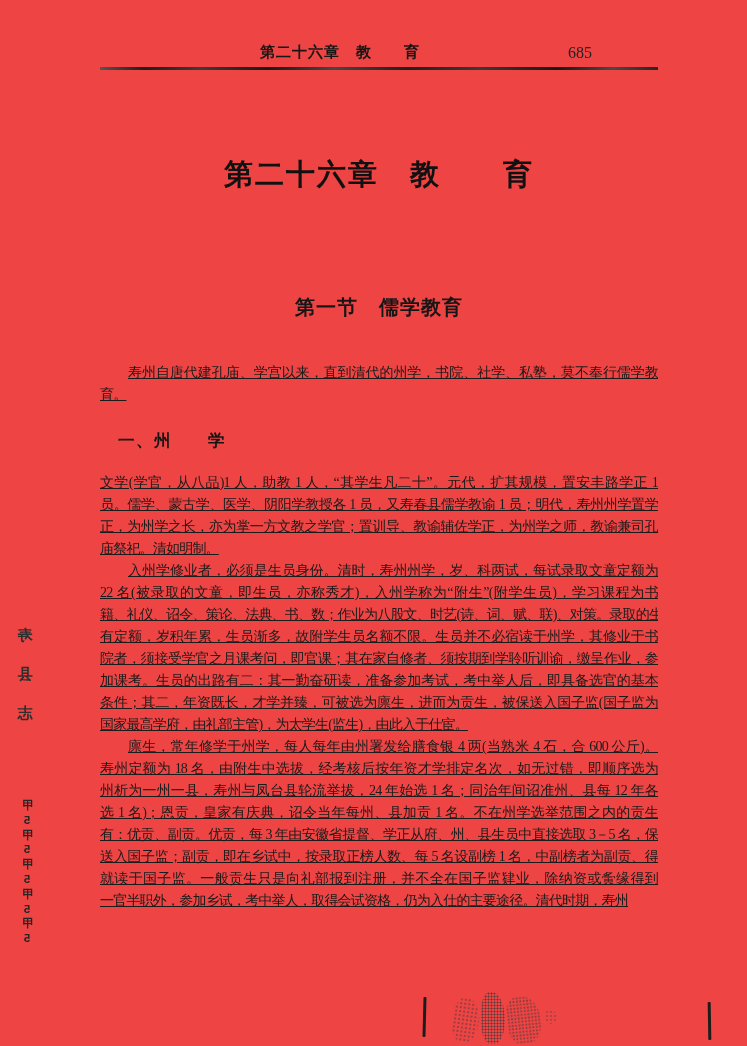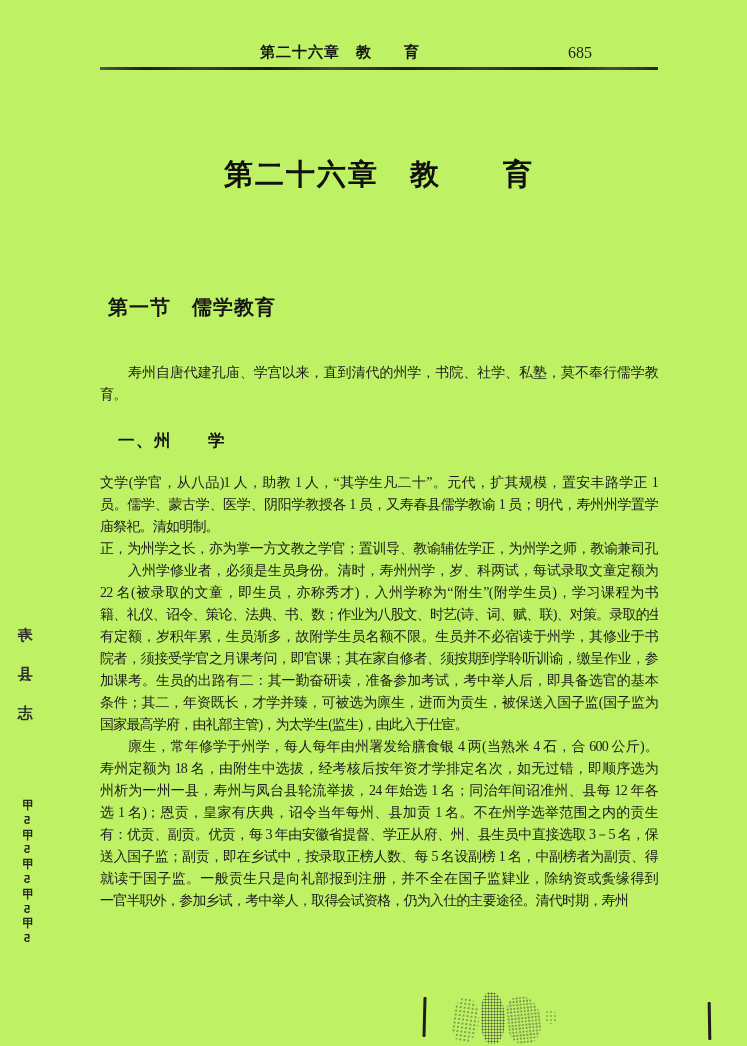--- a/index.html
+++ b/index.html
@@ -1,20 +1,20 @@
 <!DOCTYPE html>
 <html><head>
 <meta charset="utf-8">
 <style>
   html, body { margin: 0; padding: 0; background: #ffffff; }
   .page {
     position: relative;
     width: 747px;
     height: 1046px;
-    background: #bef264;
+    background: #ef4444;
     overflow: hidden;
     font-family: "Liberation Serif", "DejaVu Serif", serif;
     color: #1c1c1c;
   }
   
   .running-header-title {
     position: absolute;
     top: 43px; left: 100px; width: 480px;
     text-align: center;
     font-family: "Liberation Sans", "DejaVu Sans", sans-serif;
@@ -41,23 +41,23 @@
     margin: 0;
     text-align: center;
     font-family: "Liberation Serif", "DejaVu Serif", serif;
     font-weight: bold;
     font-size: 29px;
     letter-spacing: 2px;
     color: #111;
   }
   .section-title {
     position: absolute;
-    top: 294px; left: 108px; width: 558px;
+    top: 294px; left: 100px; width: 558px;
     margin: 0;
-    text-align: left;
+    text-align: center;
     font-family: "Liberation Serif", "DejaVu Serif", serif;
     font-weight: 600;
     font-size: 20px;
     letter-spacing: 1px;
     color: #161616;
   }
   .subsection-title {
     position: absolute;
     top: 430px; left: 118px;
     margin: 0;
@@ -80,20 +80,21 @@
     height: 22px;
     line-height: 22px;
     font-size: 14px;
     letter-spacing: -0.8px;
     text-align: justify;
     text-align-last: justify;
     text-justify: inter-ideograph;
     overflow: hidden;
     white-space: nowrap;
     color: #1b1b1b;
+    text-decoration: underline;
   }
   .tline.first { padding-left: 28px; }
   .tline.tlast { text-align-last: left; white-space: normal; }
   
   .spine-col {
     position: absolute;
     left: 14px; top: 626px; width: 22px;
     text-align: center;
   }
   .spine-char {
@@ -156,22 +157,22 @@
       <div class="tline first">寿州自唐代建孔庙、学宫以来，直到清代的州学，书院、社学、私塾，莫不奉行儒学教</div>
       <div class="tline tlast">育。</div>
     </div>
 
   <h3 class="subsection-title">一、州　　学</h3>
 
   <div class="body-block">
       <div class="paragraph">
         <div class="tline">文学(学官，从八品)1 人，助教 1 人，“其学生凡二十”。元代，扩其规模，置安丰路学正 1</div>
         <div class="tline">员。儒学、蒙古学、医学、阴阳学教授各 1 员，又寿春县儒学教谕 1 员；明代，寿州州学置学</div>
+        <div class="tline">正，为州学之长，亦为掌一方文教之学官；置训导、教谕辅佐学正，为州学之师，教谕兼司孔</div>
         <div class="tline tlast">庙祭祀。清如明制。</div>
-        <div class="tline">正，为州学之长，亦为掌一方文教之学官；置训导、教谕辅佐学正，为州学之师，教谕兼司孔</div>
       </div>
       <div class="paragraph">
         <div class="tline first">入州学修业者，必须是生员身份。清时，寿州州学，岁、科两试，每试录取文童定额为</div>
         <div class="tline">22 名(被录取的文童，即生员，亦称秀才)，入州学称为“附生”(附学生员)，学习课程为书</div>
         <div class="tline">籍、礼仪、诏令、策论、法典、书、数；作业为八股文、时艺(诗、词、赋、联)、对策。录取的生员</div>
         <div class="tline">有定额，岁积年累，生员渐多，故附学生员名额不限。生员并不必宿读于州学，其修业于书</div>
         <div class="tline">院者，须接受学官之月课考问，即官课；其在家自修者、须按期到学聆听训谕，缴呈作业，参</div>
         <div class="tline">加课考。生员的出路有二：其一勤奋研读，准备参加考试，考中举人后，即具备选官的基本</div>
         <div class="tline">条件；其二，年资既长，才学并臻，可被选为廪生，进而为贡生，被保送入国子监(国子监为</div>
         <div class="tline tlast">国家最高学府，由礼部主管)，为太学生(监生)，由此入于仕宦。</div>

